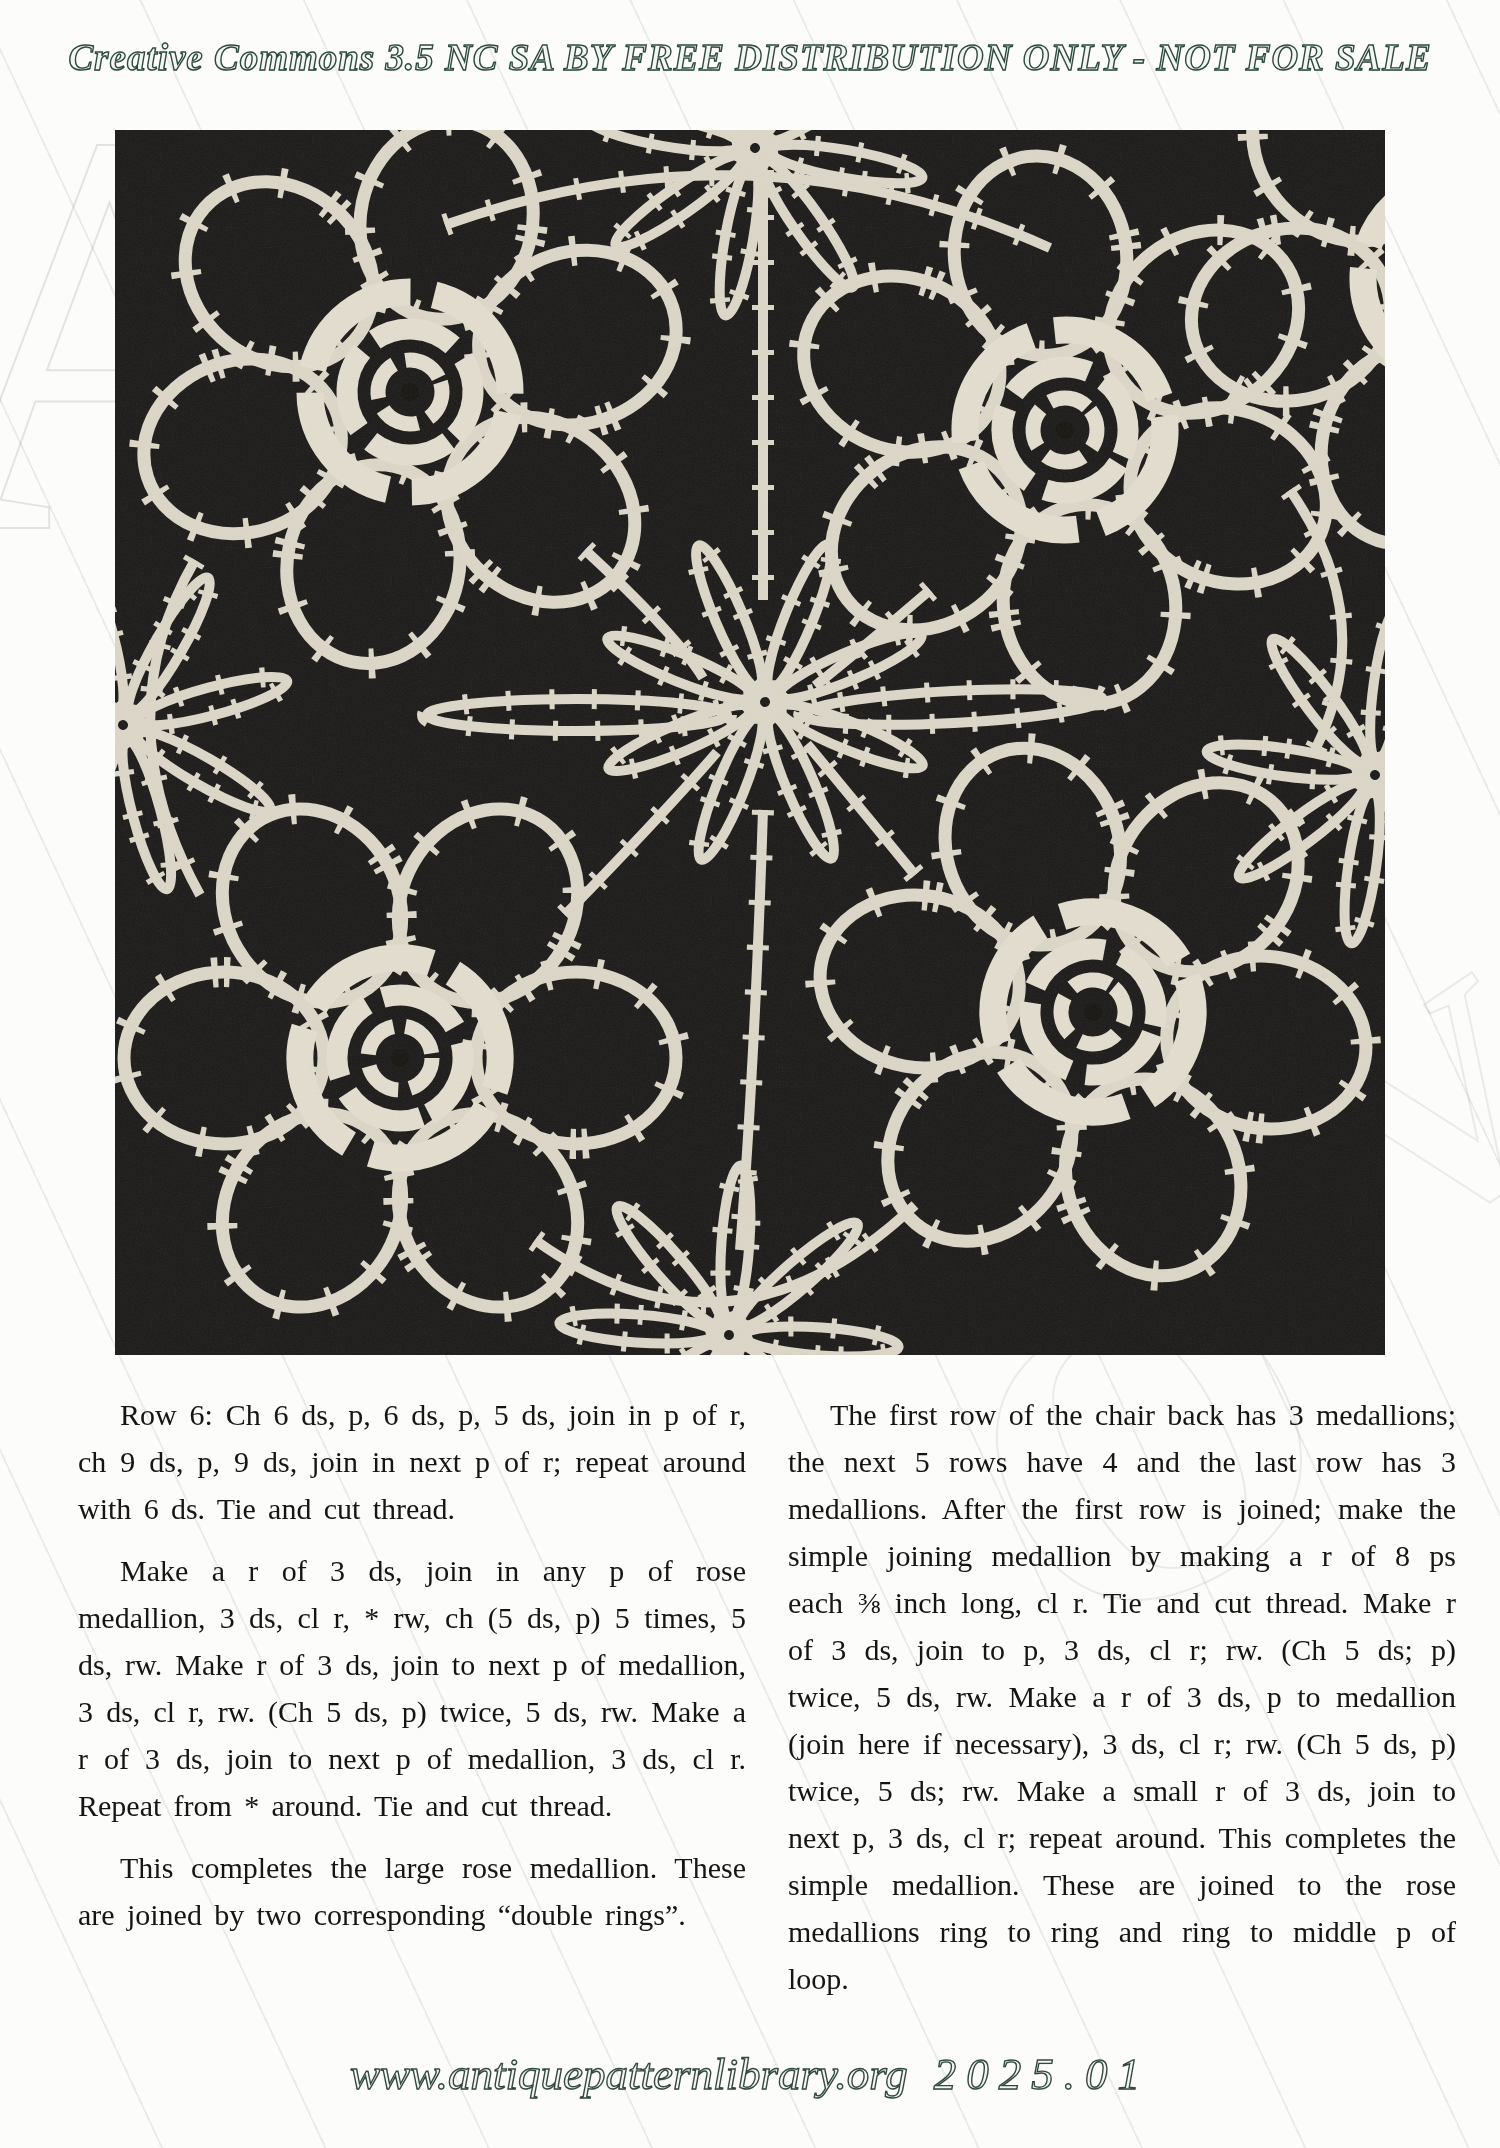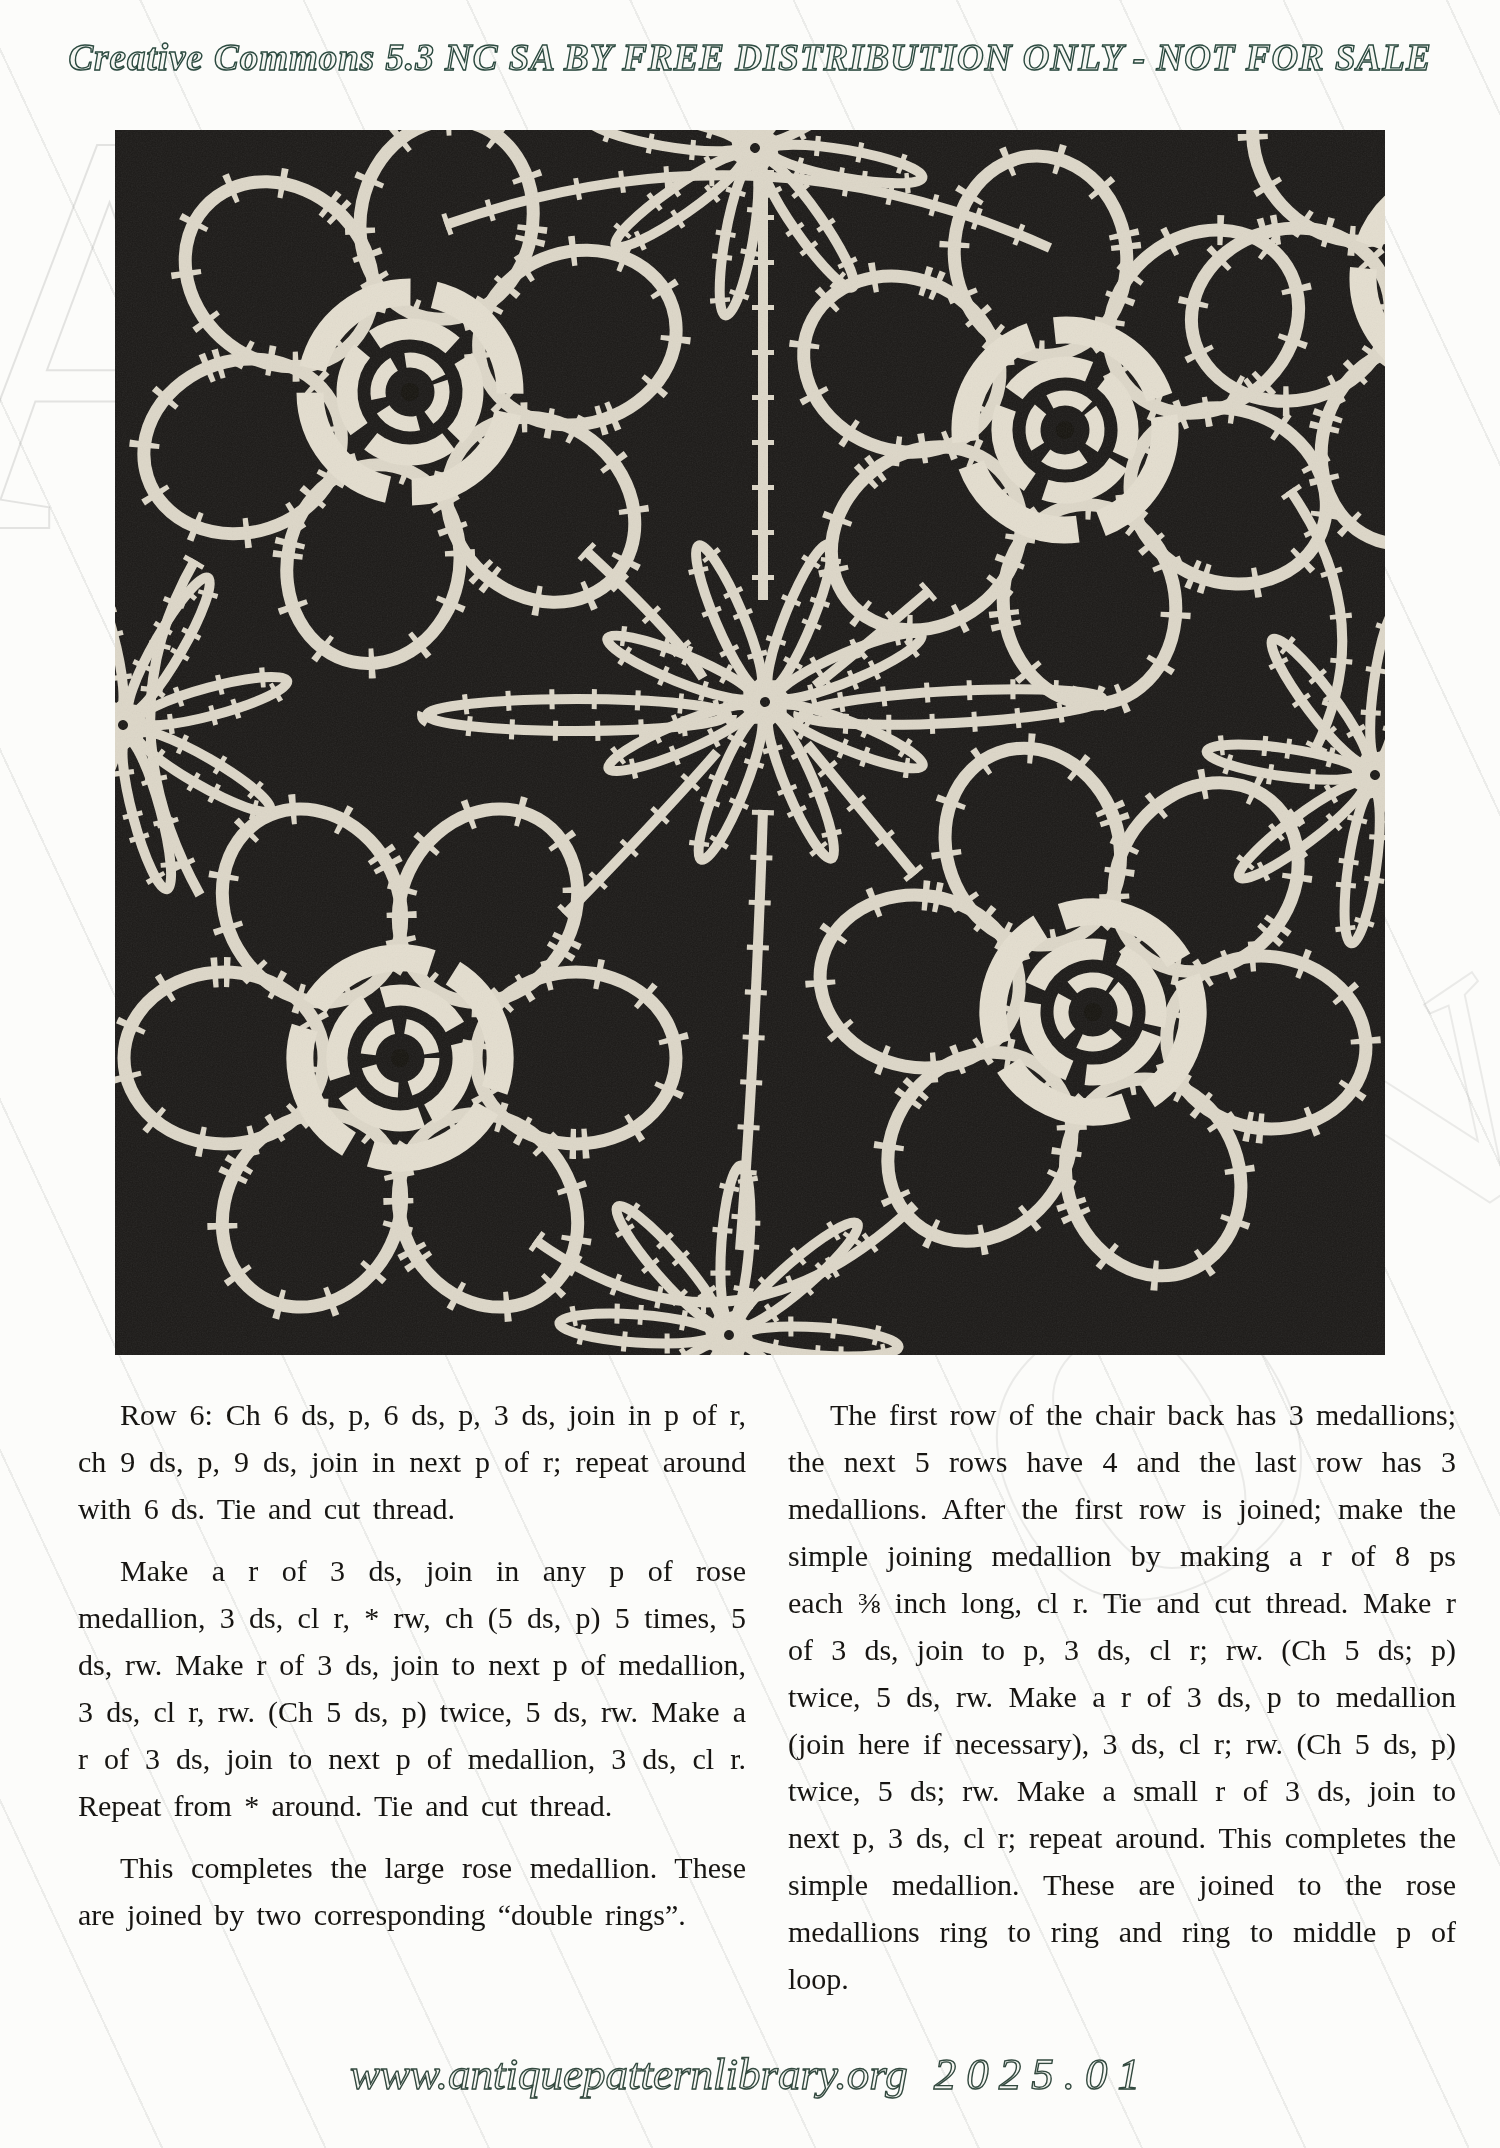--- a/index.html
+++ b/index.html
@@ -112,21 +112,21 @@
 </style>
 </head>
 <body>
 
 <div class="page">
 
   <div class="wm wm-a">A</div>
   <div class="wm wm-o">O</div>
   <div class="wm wm-v">V</div>
 
-  <div class="license-banner">Creative Commons 5.3 NC SA BY FREE DISTRIBUTION ONLY - NOT FOR SALE</div>
+  <div class="license-banner">Creative Commons 3.5 NC SA BY FREE DISTRIBUTION ONLY - NOT FOR SALE</div>
 
   <svg class="photo" viewBox="0 0 1270 1225" preserveAspectRatio="none" xmlns="http://www.w3.org/2000/svg">
     <defs>
       <filter id="grain">
         <feTurbulence type="fractalNoise" baseFrequency="0.8" numOctaves="2"></feTurbulence>
         <feColorMatrix type="saturate" values="0"></feColorMatrix>
       </filter>
       <g id="loop">
         <ellipse rx="86" ry="100" class="lace-picot"></ellipse>
         <ellipse rx="86" ry="100" class="lace-base"></ellipse>
@@ -204,21 +204,21 @@
     <use href="#medallion" transform="translate(295,262) rotate(12)"></use>
     <use href="#medallion" transform="translate(950,300) rotate(-8)"></use>
     <use href="#medallion" transform="translate(285,928) rotate(30)"></use>
     <use href="#medallion" transform="translate(978,882) rotate(-20)"></use>
     <use href="#medallion" transform="translate(1348,148) rotate(18)"></use>
 
     <rect width="1270" height="1225" filter="url(#grain)" opacity="0.10"></rect>
   </svg>
 
   <div class="col col-left">
-    <p>Row 6: Ch 6 ds, p, 6 ds, p, 3 ds, join in p of r, ch 9 ds, p, 9 ds, join in next p of r; repeat around with 6 ds.  Tie and cut thread.</p>
+    <p>Row 6: Ch 6 ds, p, 6 ds, p, 5 ds, join in p of r, ch 9 ds, p, 9 ds, join in next p of r; repeat around with 6 ds.  Tie and cut thread.</p>
     <p>Make a r of 3 ds, join in any p of rose medallion, 3 ds, cl r, * rw, ch (5 ds, p) 5 times, 5 ds, rw.  Make r of 3 ds, join to next p of medallion, 3 ds, cl r, rw.  (Ch 5 ds, p) twice, 5 ds, rw.  Make a r of 3 ds, join to next p of medallion, 3 ds, cl r.  Repeat from * around.  Tie and cut thread.</p>
     <p>This completes the large rose medallion.  These are joined by two corresponding “double rings”.</p>
   </div>
 
   <div class="col col-right">
     <p>The first row of the chair back has 3 medallions; the next 5 rows have 4 and the last row has 3 medallions. After the first row is joined; make the simple joining medallion by making a r of 8 ps each ⅜ inch long, cl r.  Tie and cut thread.  Make r of 3 ds, join to p, 3 ds, cl r; rw.  (Ch 5 ds; p) twice, 5 ds, rw.  Make a r of 3 ds, p to medallion (join here if necessary), 3 ds, cl r; rw.  (Ch 5 ds, p) twice, 5 ds; rw. Make a small r of 3 ds, join to next p, 3 ds, cl r; repeat around.  This completes the simple medallion.  These are joined to the rose medallions ring to ring and ring to middle p of loop.</p>
   </div>
 
 
   <div class="footer-url">

